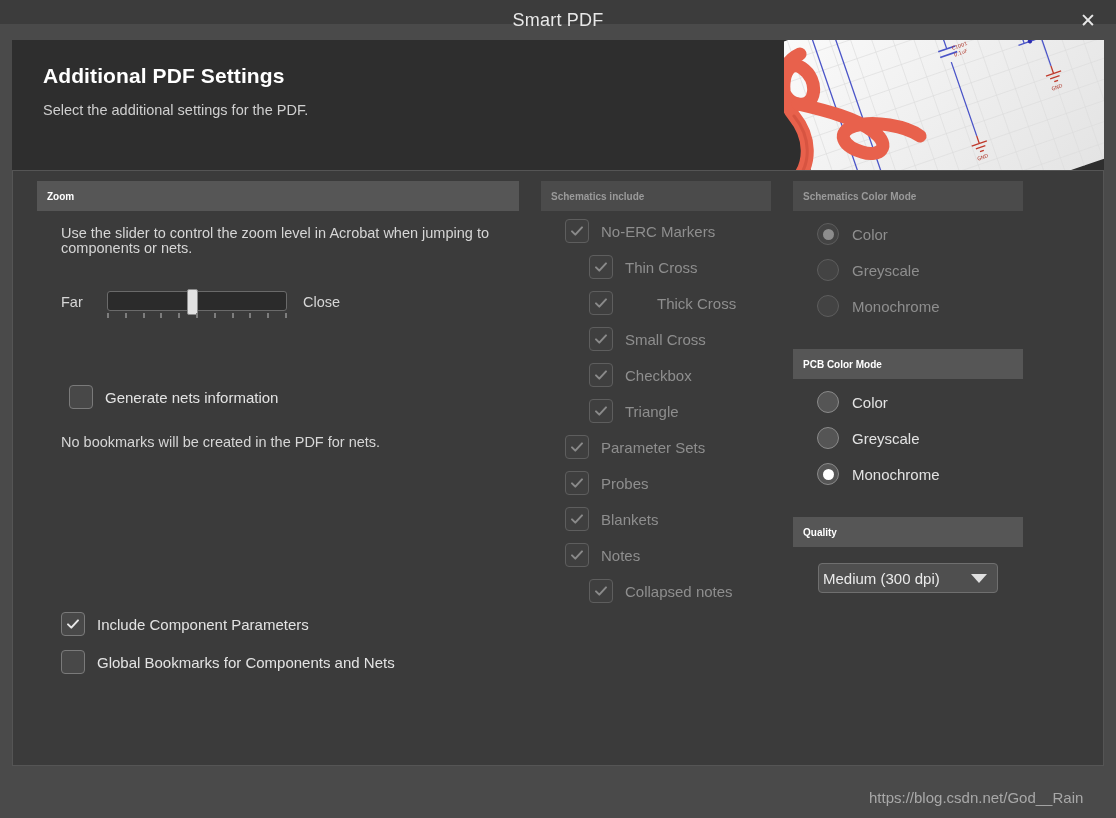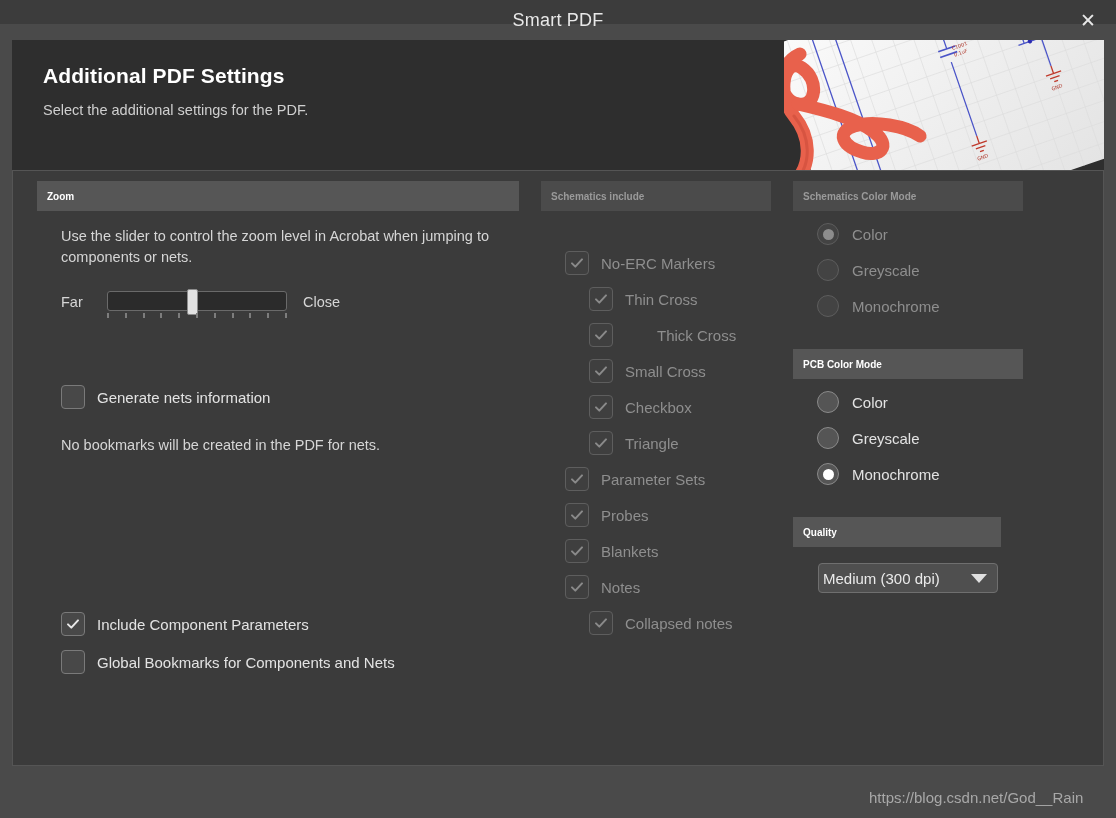--- a/index.html
+++ b/index.html
@@ -46,21 +46,21 @@
     background:#3b3b3b;border:1px solid #555;box-sizing:border-box;
   }
 
   .sechdr{
     position:absolute;height:30px;background:#565656;
     display:flex;align-items:center;box-sizing:border-box;padding-left:10px;
     font-size:10px;font-weight:bold;color:#ffffff;
   }
   .sechdr.disabled{background:#4b4b4b;color:#9a9a9a;}
 
-  .static-text{position:absolute;color:#d6d6d6;font-size:14.5px;line-height:21px;}
+  .static-text{position:absolute;color:#d6d6d6;font-size:14.5px;line-height:15px;}
 
   
   .slider-wrap{position:absolute;}
   .slider-lab{position:absolute;color:#d6d6d6;font-size:14.5px;top:3px;}
   .track{
     position:absolute;left:46px;top:0px;width:180px;height:20px;
     background:#2b2b2b;border:1px solid #6a6a6a;border-radius:3px;box-sizing:border-box;
   }
   .ticks{position:absolute;left:46px;top:22px;width:180px;height:6px;}
   .ticks i{position:absolute;top:0;width:2px;height:5px;background:#7d7d7d;display:block;}
@@ -235,21 +235,21 @@
           <i style="left: 106.8px;"></i>
           <i style="left: 124.6px;"></i>
           <i style="left: 142.4px;"></i>
           <i style="left: 160.2px;"></i>
           <i style="left: 178px;"></i>
         </div>
       <div class="slider-lab" style="left:242px;">Close</div>
     </div>
 
 
-    <div class="row" style="left:48px;top:214px;">
+    <div class="row" style="left:56px;top:214px;">
       <span class="cb"></span>
       <span class="cb-label">Generate nets information</span>
     </div>
 
     <div class="static-text" style="left:48px;top:264px;width:460px;">No bookmarks will be created in the PDF for nets.</div>
 
     <div class="row" style="left:48px;top:441px;">
       <span class="cb">
         <svg width="16" height="16" viewBox="0 0 16 16">
             <path d="M3 8.4 L6.3 11.6 L13 4.4" fill="none" stroke="#e8e8e8" stroke-width="2" stroke-linecap="round" stroke-linejoin="round"></path>
@@ -262,21 +262,21 @@
 
     <div class="row" style="left:48px;top:479px;">
       <span class="cb"></span>
       <span class="cb-label">Global Bookmarks for Components and Nets</span>
     </div>
 
     <div class="sechdr disabled" style="left:528px;top:10px;width:230px;">
       <span>Schematics include</span>
     </div>
 
-    <div id="schematics-list" style="position:absolute;left:528px;top:48px;width:230px;height:420px;overflow:hidden;margin-top:32px;">
+    <div id="schematics-list" style="position:absolute;left:528px;top:48px;width:230px;height:420px;overflow:hidden;">
         <div class="row" style="left: 24px; top: 0px;">
           <span class="cb dis">
             <svg width="16" height="16" viewBox="0 0 16 16">
               <path d="M3 8.4 L6.3 11.6 L13 4.4" fill="none" stroke="#8a8a8a" stroke-width="2" stroke-linecap="round" stroke-linejoin="round"></path>
             </svg>
           </span>
           <span class="cb-label dis">No-ERC Markers</span>
         </div>
         <div class="row" style="left: 48px; top: 36px; text-align: center;">
           <span class="cb dis">
@@ -393,21 +393,21 @@
           <span class="rb-label">Greyscale</span>
         </div>
         <div class="row" style="left: 0px; top: 72px;">
           <span class="rb">
             <span class="dot"></span>
           </span>
           <span class="rb-label">Monochrome</span>
         </div>
       </div>
 
-    <div class="sechdr" style="left:780px;top:346px;width:208px;">
+    <div class="sechdr" style="left:780px;top:346px;width:230px;">
       <span>Quality</span>
     </div>
 
     <div class="dd" style="left:805px;top:392px;">
       <span>Medium (300 dpi)</span>
       <span class="caret"></span>
     </div>
 
   </div>
 

